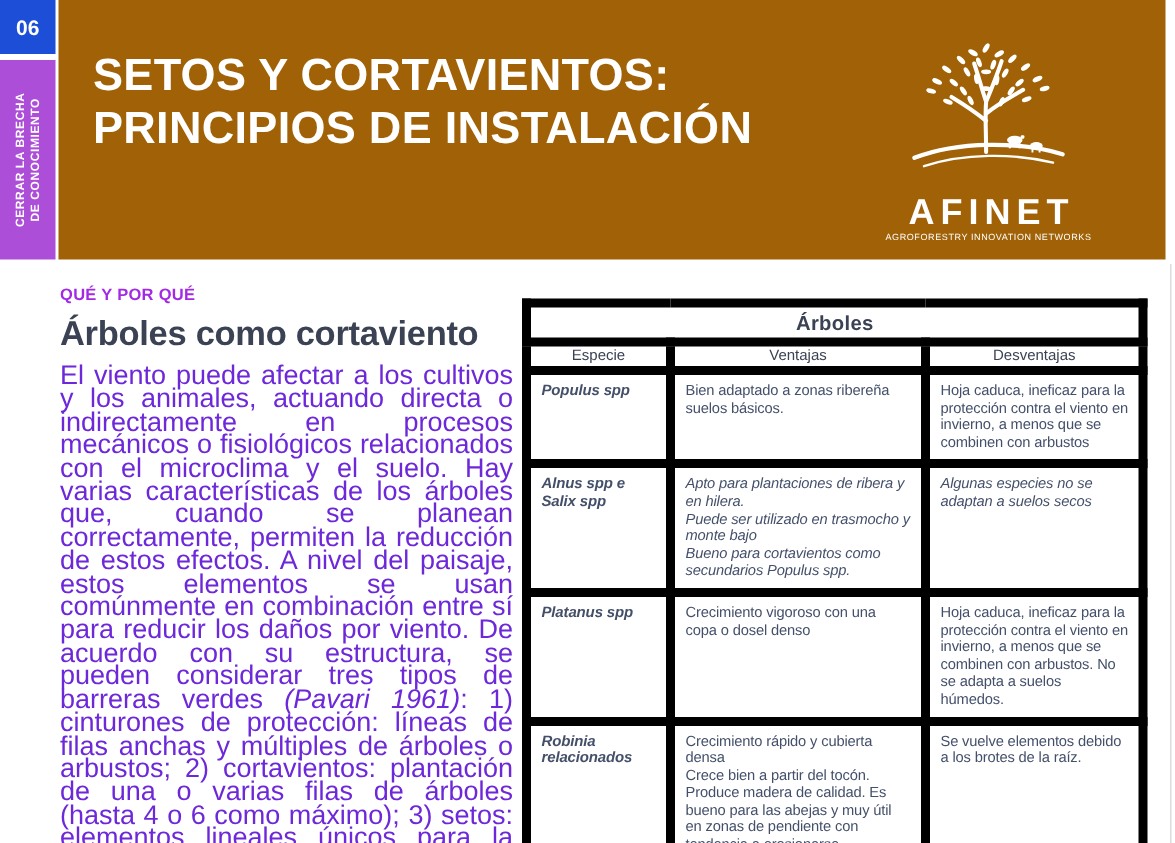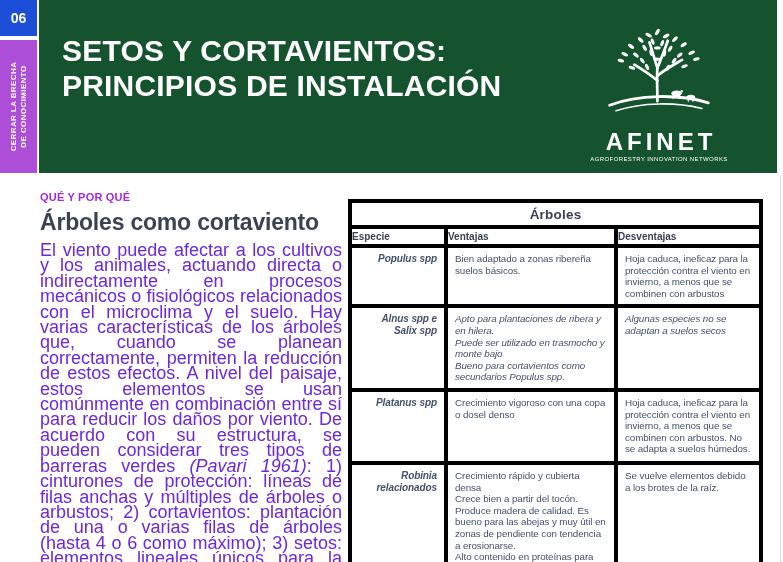--- a/index.html
+++ b/index.html
@@ -23,21 +23,21 @@
   .strip-text {
     position:absolute; left:-48px; top:48px; width:133px; height:37px;
     transform:rotate(-90deg);
     display:flex; flex-direction:column; justify-content:center;
     color:#fff; font-weight:bold; font-size:8px; line-height:10px;
     letter-spacing:.4px; text-align:center; white-space:nowrap;
   }
   
   .header {
     position:absolute; left:39px; top:0; width:738px; height:173px;
-    background:#14532d;
+    background:#a16207;
   }
   .title {
     position:absolute; left:23px; top:33px;
     color:#fff; font-weight:bold; font-size:30px; line-height:35px; letter-spacing:.2px;
   }
   .subtitle {
     position:absolute; left:27px; top:109px;
     color:#fff; font-size:14.5px; line-height:17px; font-weight:500;
   }
   
@@ -57,31 +57,31 @@
   }
   .body-par {
     margin-top:8px; color:#6d28d9; font-size:18px; line-height:15.4px; text-align:justify;
   }
   .body-par em { font-style:italic; }
   .kicker-2 { margin-top:10px; }
   
   .table-wrap { position:absolute; left:348px; top:199px; width:411px; }
   table { border-collapse:collapse; width:411px; table-layout:fixed; }
   col.c1 { width:96px; } col.c2 { width:170px; } col.c3 { width:145px; }
-  th, td { border:4px solid #000000; vertical-align:top; color:#44506a; }
+  th, td { border:6px solid #000000; vertical-align:top; color:#44506a; }
   th.tbl-title {
     height:26px; text-align:center; vertical-align:middle;
     font-size:13.5px; font-weight:bold; color:#3a4254; letter-spacing:.2px;
   }
   th.colhead {
-    height:19px; text-align:left; vertical-align:middle;
-    font-size:10px; font-weight:bold; color:#3a4254;
+    height:19px; text-align:center; vertical-align:middle;
+    font-size:10px; font-weight:normal; color:#3a4254;
   }
   td { padding:5px 7px; font-size:9.8px; line-height:11.6px; letter-spacing:-.1px; }
-  td.species { font-weight:bold; font-style:italic; font-size:10px;text-align:right; }
+  td.species { font-weight:bold; font-style:italic; font-size:10px; }
   td.multi { white-space:pre-line; }
   tr.r1 td { height:53px; } tr.r2 td { height:83px;font-style:italic; }
   tr.r3 td { height:73px; } tr.r4 td { height:105px; }
 </style>
 </head>
 <body>
 
 <div class="num-box">
   <span>06</span>
 </div>

